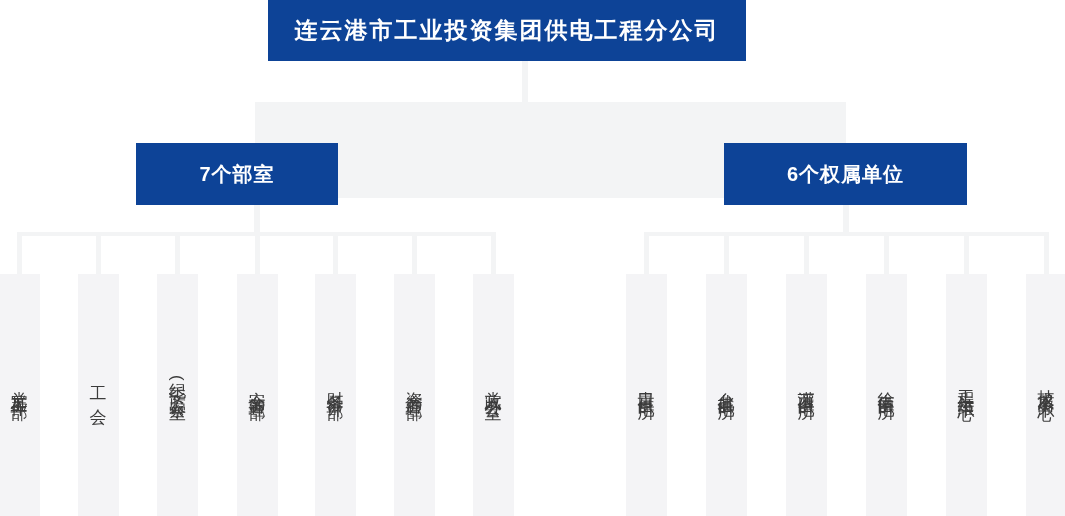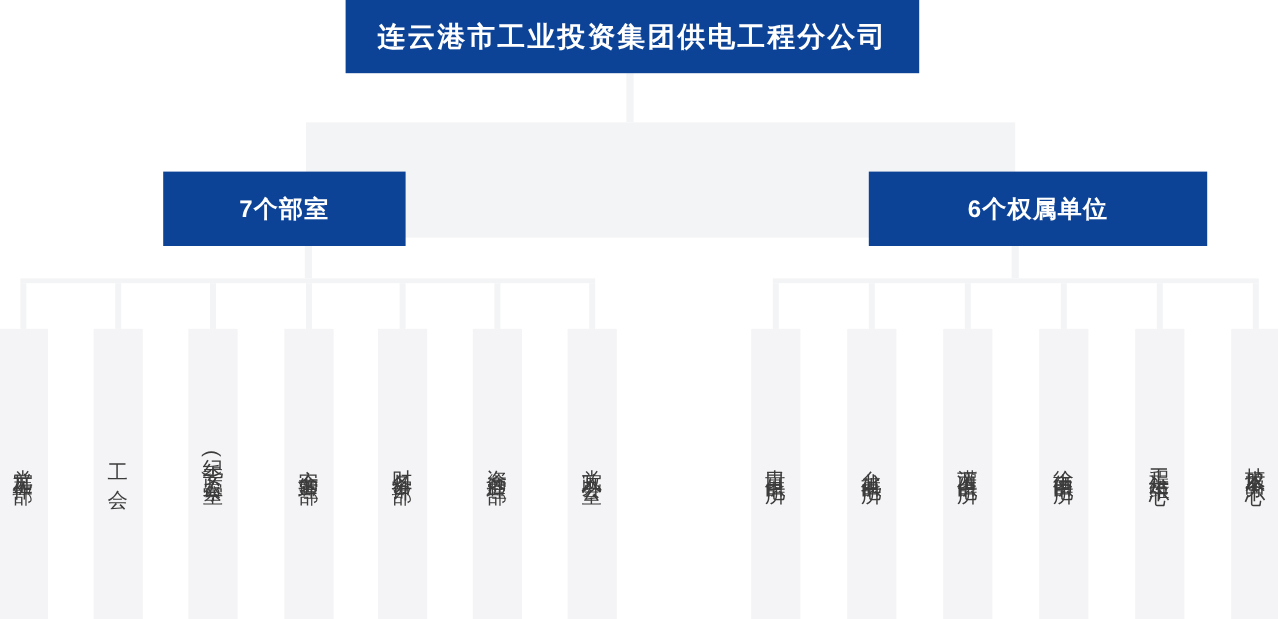--- a/index.html
+++ b/index.html
@@ -69,28 +69,28 @@
 
   <div class="conn" style="left:842.5px;top:205px;width:6px;height:27px;"></div>
   <div class="conn" style="left:643.5px;top:232px;width:405px;height:4px;"></div>
   <div class="conn" style="left:643.5px;top:236px;width:5px;height:38px;"></div>
   <div class="conn" style="left:723.5px;top:236px;width:5px;height:38px;"></div>
   <div class="conn" style="left:803.5px;top:236px;width:5px;height:38px;"></div>
   <div class="conn" style="left:883.5px;top:236px;width:5px;height:38px;"></div>
   <div class="conn" style="left:963.5px;top:236px;width:5px;height:38px;"></div>
   <div class="conn" style="left:1043.5px;top:236px;width:5px;height:38px;"></div>
 
-  <div class="blue-node root-node" style="left:288px;top:0;width:478px;height:61px;">
+  <div class="blue-node root-node" style="left:268px;top:0;width:478px;height:61px;">
     <span>连云港市工业投资集团供电工程分公司</span>
   </div>
 
   <div class="blue-node group-node" style="left:136px;top:143px;width:202px;height:62px;">
     <span>7个部室</span>
   </div>
-  <div class="blue-node group-node" style="left:724px;top:143px;width:282px;height:62px;">
+  <div class="blue-node group-node" style="left:724px;top:143px;width:243px;height:62px;">
     <span>6个权属单位</span>
   </div>
 
   <div class="leaf" style="left:-1.5px;">
     <span class="vtext">党群工作部</span>
   </div>
   <div class="leaf" style="left:77.5px;">
     <span class="vtext">工　会</span>
   </div>
   <div class="leaf" style="left:157px;">

